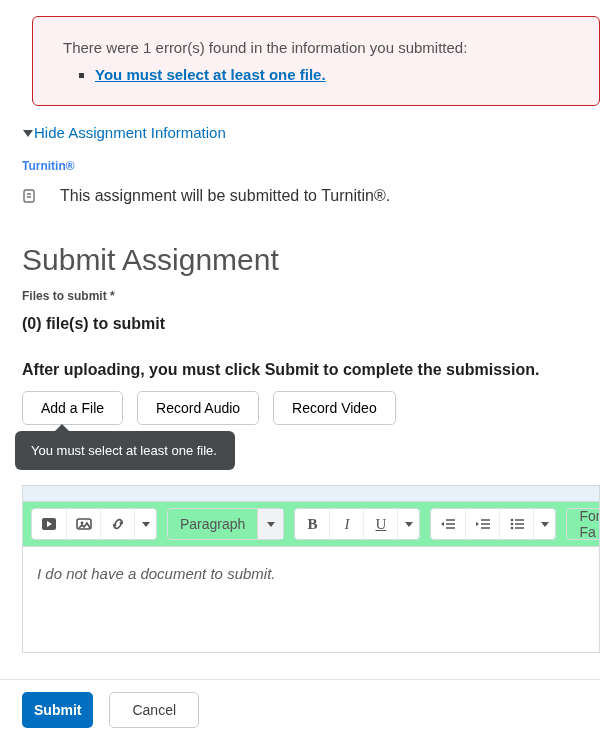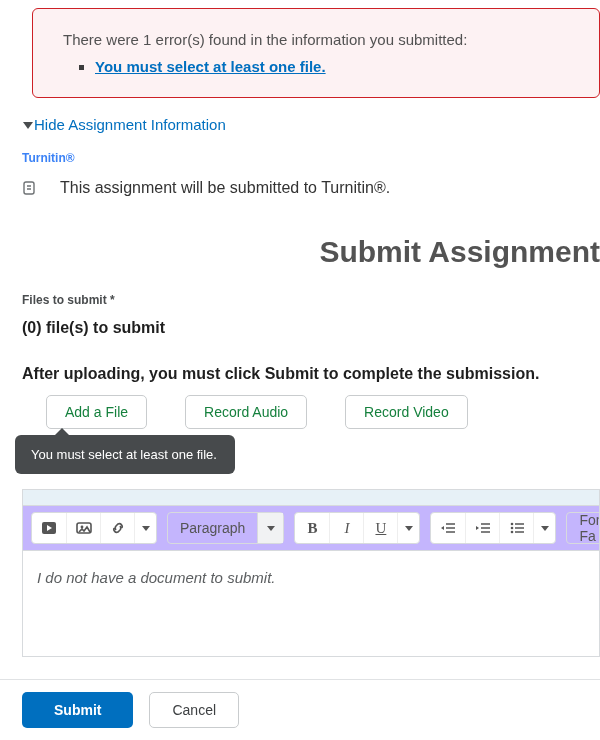--- a/index.html
+++ b/index.html
@@ -12,21 +12,21 @@
     height: 740px;
     overflow: hidden;
     position: relative;
     background: #fff;
   }
   .page { padding: 0 0 0 22px; }
 
   
   .error-banner {
     margin-left: 10px;
-    margin-top: 8px;
+    margin-top: 16px;
     border: 1px solid #cd2026;
     background: #fdf2f3;
     border-radius: 6px;
     padding: 22px 30px 22px 30px;
     color: #525252;
     font-size: 15px;
   }
   .error-banner ul { margin: 10px 0 0 0; padding-left: 32px; }
   .error-banner li { list-style: square; color: #3c3c3c; }
   .error-banner a {
@@ -47,39 +47,37 @@
     margin-top: 18px;
   }
 
   .turnitin-line {
     margin-top: 14px; font-size: 16px; color: #333;
     display: flex; align-items: center; gap: 24px;
   }
   .turnitin-line .ticon { color: #6e7274; }
 
   h1.sa {
-    font-size: 30px; font-weight: 700; color: #535353;
-    margin: 38px 0 24px 0;
-    text-align: right;
+    font-size: 30px; font-weight: 400; color: #535353;
+    margin: 38px 0 12px 0;
   }
 
   .files-label { font-size: 12px; font-weight: 700; color: #494c4e; margin-top: 6px; }
   .files-count { font-size: 16px; font-weight: 700; color: #1f1f1f; margin-top: 12px; }
   .instruction { font-size: 16px; font-weight: 700; color: #1f1f1f; margin-top: 28px; }
 
   .btn-row { display: flex; gap: 14px; margin-top: 12px; position: relative; }
   .btn {
     border: 1px solid #c9ccce;
     background: #fff;
-    color: #15803d;
+    color: #000000;
     font-size: 14px;
     padding: 8px 18px;
     border-radius: 5px;
     cursor: pointer;
-    margin-left: 24px;
   }
 
   
   .tooltip {
     position: absolute;
     top: 40px;
     left: -7px;
     background: #474a4c;
     color: #fff;
     font-size: 13px;
@@ -94,21 +92,21 @@
     border-left: 7px solid transparent;
     border-right: 7px solid transparent;
     border-bottom: 7px solid #474a4c;
   }
 
   
   .editor-wrap { margin-top: 60px; }
   .editor-banner { height: 16px; background: #e7f1f7; border: 1px solid #d7dadd; border-bottom: none; }
   .editor-toolbar {
     border: 1px solid #d7dadd;
-    background: #c4b5fd;
+    background: #86efac;
     padding: 6px 8px;
     display: flex; align-items: center; gap: 10px;
     overflow: hidden;
   }
   .tgroup {
     display: flex; align-items: center;
     border: 1px solid #d7dadd; border-radius: 4px;
     background: #fff;
   }
   .tbtn {
@@ -142,21 +140,21 @@
     position: absolute;
     left: 0; right: 0; bottom: 0;
     padding: 12px 22px;
     background: #fff;
     border-top: 1px solid #e0e2e4;
     display: flex; gap: 16px;
   }
   .primary {
     background: #006fbf; color: #fff; border: none;
     font-weight: 700; font-size: 14px;
-    padding: 10px 32px; border-radius: 5px; cursor: pointer;
+    padding: 10px 12px; border-radius: 5px; cursor: pointer;
   }
   .secondary {
     background: #fff; color: #3d4042; border: 1px solid #c9ccce;
     font-size: 14px; padding: 4px 22px; border-radius: 5px; cursor: pointer;
   }
 
   svg { display: block; }
 </style>
 </head>
 <body>

